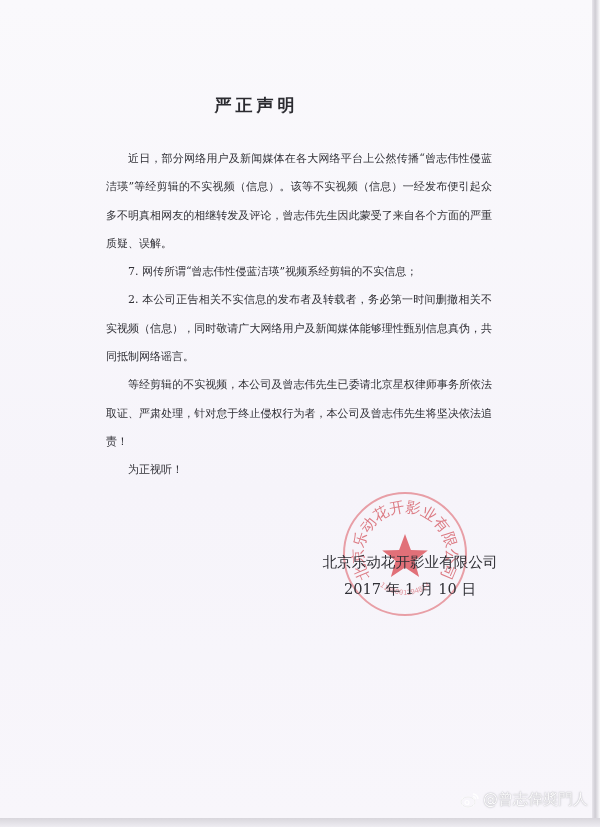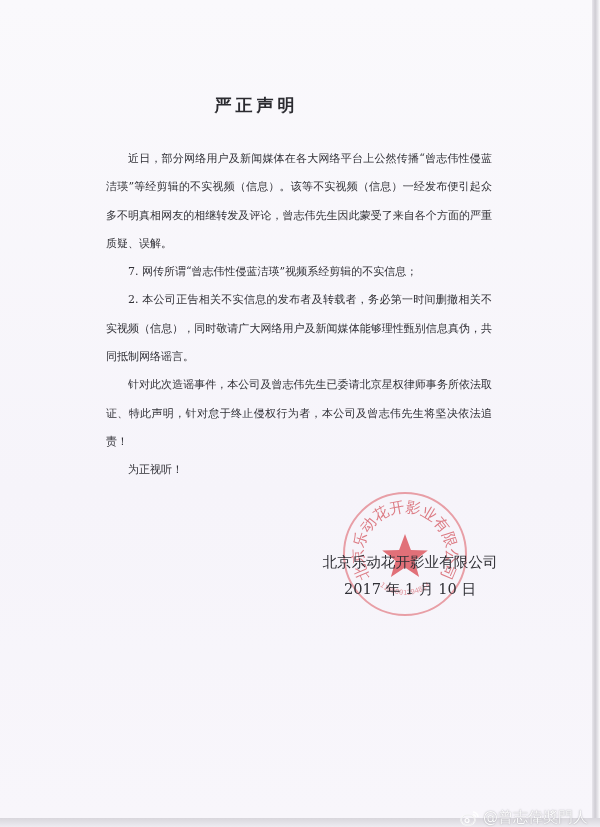--- a/index.html
+++ b/index.html
@@ -96,21 +96,21 @@
     }
     .stamp-code {
       fill: rgba(205, 55, 65, 0.6);
       font-size: 7px;
       font-family: "DejaVu Sans Mono", "Liberation Mono", monospace;
     }
 
     .watermark {
       position: absolute;
       right: 12px;
-      bottom: 0;
+      bottom: 18px;
       font-family: "DejaVu Sans", "Liberation Sans", sans-serif;
       font-size: 15px;
       color: rgba(255,255,255,0.95);
       text-shadow: 0 0 1px rgba(120,120,130,0.55), 0 0 2px rgba(120,120,130,0.35);
       display: flex;
       align-items: center;
       gap: 3px;
     }
     .weibo-icon {
       width: 20px;
@@ -122,21 +122,21 @@
 <body>
 
 <div class="page">
 
   <div class="title">严正声明</div>
 
   <div class="body-text">
     <p class="para">近日，部分网络用户及新闻媒体在各大网络平台上公然传播“曾志伟性侵蓝洁瑛”等经剪辑的不实视频（信息）。该等不实视频（信息）一经发布便引起众多不明真相网友的相继转发及评论，曾志伟先生因此蒙受了来自各个方面的严重质疑、误解。</p>
     <p class="para">7. 网传所谓“曾志伟性侵蓝洁瑛”视频系经剪辑的不实信息；</p>
     <p class="para">2. 本公司正告相关不实信息的发布者及转载者，务必第一时间删撤相关不实视频（信息），同时敬请广大网络用户及新闻媒体能够理性甄别信息真伪，共同抵制网络谣言。</p>
-    <p class="para">针对此次造谣事件，本公司及曾志伟先生已委请北京星权律师事务所依法取证、特此声明，针对怠于终止侵权行为者，本公司及曾志伟先生将坚决依法追责！</p>
+    <p class="para">等经剪辑的不实视频，本公司及曾志伟先生已委请北京星权律师事务所依法取证、严肃处理，针对怠于终止侵权行为者，本公司及曾志伟先生将坚决依法追责！</p>
     <p class="para">为正视听！</p>
   </div>
 
   <div class="stamp">
     <svg width="120" height="120" viewBox="0 0 120 120">
       <defs>
         <path id="ringPath" d="M 22 78 A 42 42 0 1 1 98 78" fill="none"></path>
         <path id="codePath" d="M 26 82 A 40 40 0 0 0 94 82" fill="none"></path>
       </defs>
       <text class="stamp-text-ring">

